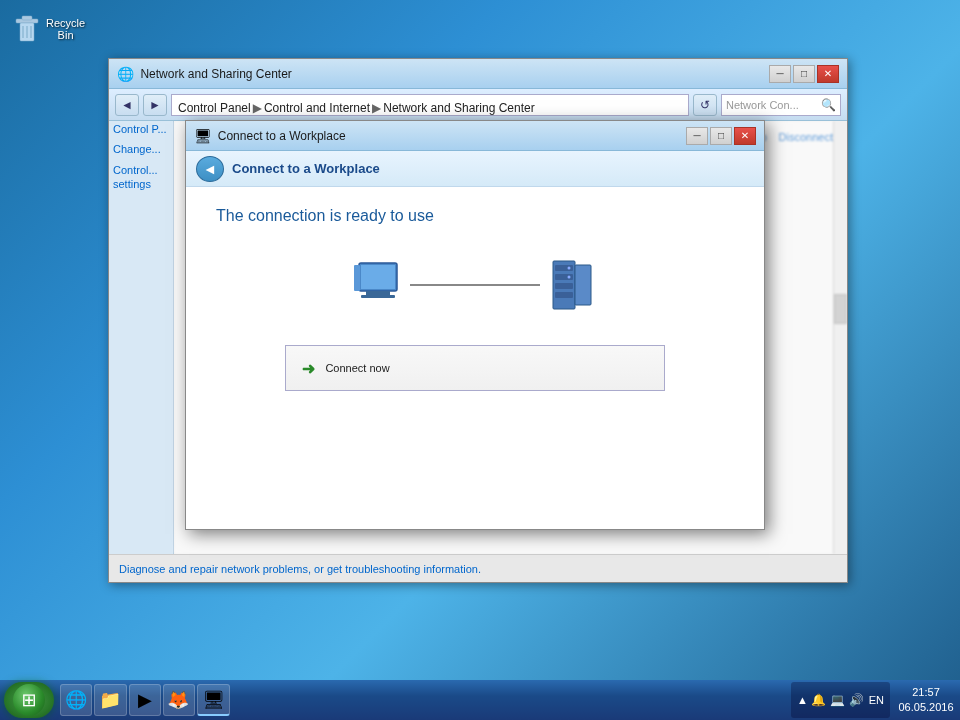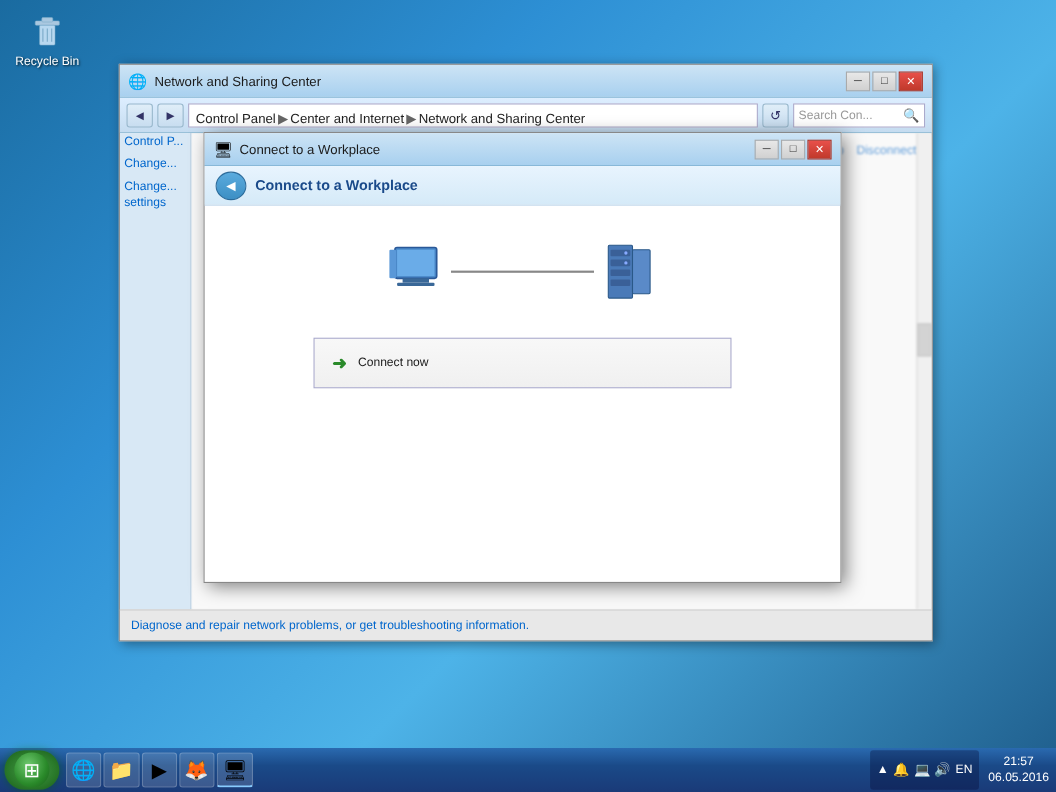--- a/index.html
+++ b/index.html
@@ -19,21 +19,21 @@
       height: 100%;
       position: relative;
     }
 
     
     .recycle-bin {
       position: absolute;
       top: 8px;
       left: 8px;
       display: flex;
-      flex-direction: column;
+      flex-direction: row;
       align-items: center;
       width: 70px;
       cursor: pointer;
     }
     .recycle-bin-icon {
       width: 40px;
       height: 40px;
       display: flex;
       align-items: center;
       justify-content: center;
@@ -529,37 +529,37 @@
         <div class="win-btn close-btn">✕</div>
       </div>
     </div>
 
     <div class="address-bar">
       <div class="nav-btn">◄</div>
       <div class="nav-btn">►</div>
       <div class="address-path">
         <span>Control Panel</span>
         <span class="breadcrumb-sep">▶</span>
-        <span>Center and Internet</span>
+        <span>Control and Internet</span>
         <span class="breadcrumb-sep">▶</span>
         <span>Network and Sharing Center</span>
       </div>
       <div class="nav-btn">↺</div>
       <div class="search-box">
-        <span class="search-input-text">Search Con...</span>
+        <span class="search-input-text">Network Con...</span>
         <span>🔍</span>
       </div>
     </div>
 
     <div class="window-content">
 
       <div class="sidebar-panel">
         <div class="sidebar-item">Control P...</div>
         <div class="sidebar-item">Change...</div>
-        <div class="sidebar-item">Change... settings</div>
+        <div class="sidebar-item">Control... settings</div>
       </div>
 
       <div class="main-content main-content-blurred">
         <div class="content-title">...your basic network information and set up co...</div>
         <div class="full-map-link">See the full map</div>
         <div class="disconnect-btn">Disconnect</div>
         <div class="see-also">
           <div class="see-also-title">See also</div>
           <a class="see-also-link">HomeGr...</a>
           <a class="see-also-link">Internet ...</a>
@@ -589,20 +589,21 @@
         <div class="dialog-btn close-btn">✕</div>
       </div>
     </div>
 
     <div class="dialog-nav">
       <div class="dialog-back-btn">◄</div>
       <span class="dialog-page-title">Connect to a Workplace</span>
     </div>
 
     <div class="dialog-content">
+      <div class="connection-ready-title">The connection is ready to use</div>
 
       <div class="connection-visual">
         <div class="computer-icon">
           <svg width="58" height="56" viewBox="0 0 58 56">
             <rect x="8" y="6" width="38" height="28" rx="2" fill="#4a88c8" stroke="#2a5898" stroke-width="1.5"></rect>
             <rect x="10" y="8" width="34" height="24" fill="#6aace8"></rect>
             <rect x="15" y="34" width="24" height="4" fill="#3a6898"></rect>
             <rect x="10" y="38" width="34" height="3" rx="1" fill="#3a6898"></rect>
             <rect x="3" y="8" width="6" height="26" rx="1" fill="#5a98d8"></rect>
           </svg>

